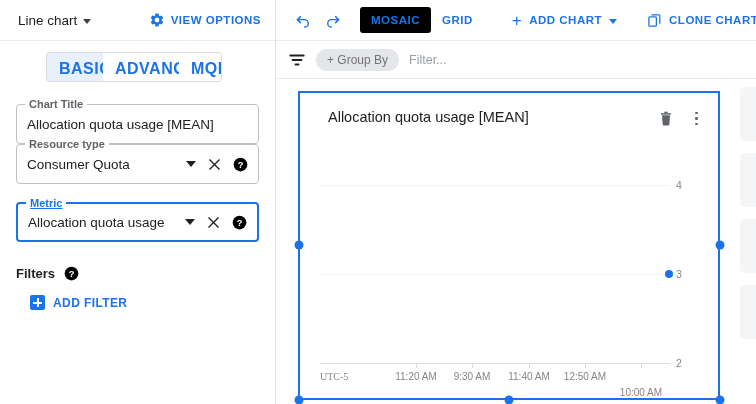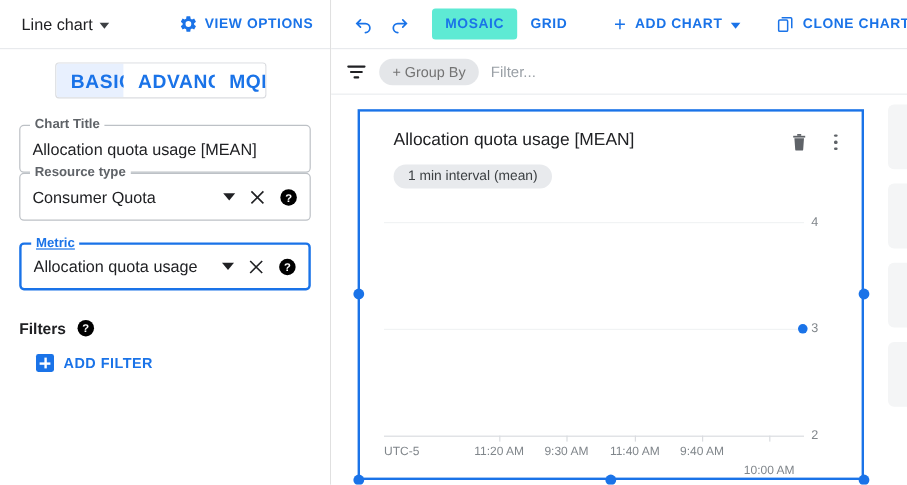--- a/index.html
+++ b/index.html
@@ -215,21 +215,21 @@
   }
   .seg-btn {
     font-size: 11.5px;
     font-weight: bold;
     letter-spacing: 0.5px;
     color: #1a73e8;
     padding: 7px 11px;
     cursor: pointer;
     border-radius: 3px;
   }
-  .seg-btn.active { background: #5eead4; }
+  .seg-btn.active { background: #000000; }
   .tbar-btn {
     display: flex;
     align-items: center;
     gap: 7px;
     font-size: 11.5px;
     font-weight: bold;
     letter-spacing: 0.5px;
     color: #1a73e8;
     cursor: pointer;
     padding: 6px 6px;
@@ -354,21 +354,21 @@
     top: 0;
   }
   .xtick-label {
     position: absolute;
     top: 8px;
     font-size: 10px;
     color: #80868b;
     transform: translateX(-50%);
     white-space: nowrap;
   }
-  .xtick-label.tz { transform: none; }
+  .xtick-label.tz { transform: none; font-family: Liberation Serif, serif; }
   .datapoint {
     position: absolute;
     width: 8px; height: 8px;
     border-radius: 50%;
     background: #1a73e8;
     transform: translate(-50%, -50%);
   }
 
   
   .handle {
@@ -548,21 +548,20 @@
               <rect x="9.5" y="1.8" width="5" height="2.2" fill="#5f6368"></rect>
             </svg>
             <span class="kebab">
                 <i></i>
                 <i></i>
                 <i></i>
               </span>
           </div>
         </div>
 
-        <div class="interval-chip">1 min interval (mean)</div>
 
         <div class="plot">
 
           <div class="gridline" style="top:30px;"></div>
           <div class="ytick" style="top:30px;">4</div>
 
           <div class="gridline" style="top:119px;"></div>
           <div class="ytick" style="top:119px;">3</div>
 
           <div class="axisline" style="top:208px;"></div>
@@ -574,21 +573,21 @@
             <div class="xtick-mark" style="left:116px;"></div>
             <div class="xtick-label" style="left:116px;">11:20 AM</div>
 
             <div class="xtick-mark" style="left:172px;"></div>
             <div class="xtick-label" style="left:172px;">9:30 AM</div>
 
             <div class="xtick-mark" style="left:229px;"></div>
             <div class="xtick-label" style="left:229px;">11:40 AM</div>
 
             <div class="xtick-mark" style="left:285px;"></div>
-            <div class="xtick-label" style="left:285px;">9:40 AM</div>
+            <div class="xtick-label" style="left:285px;">12:50 AM</div>
 
             <div class="xtick-mark" style="left:341px;"></div>
             <div class="xtick-label" style="left:341px;margin-top:16px;">10:00 AM</div>
 
             <div class="xtick-label tz" style="left:20px;">UTC-5</div>
           </div>
         </div>
       </div>
 
       <div class="handle" style="left:23px;  top:166px;"></div>

